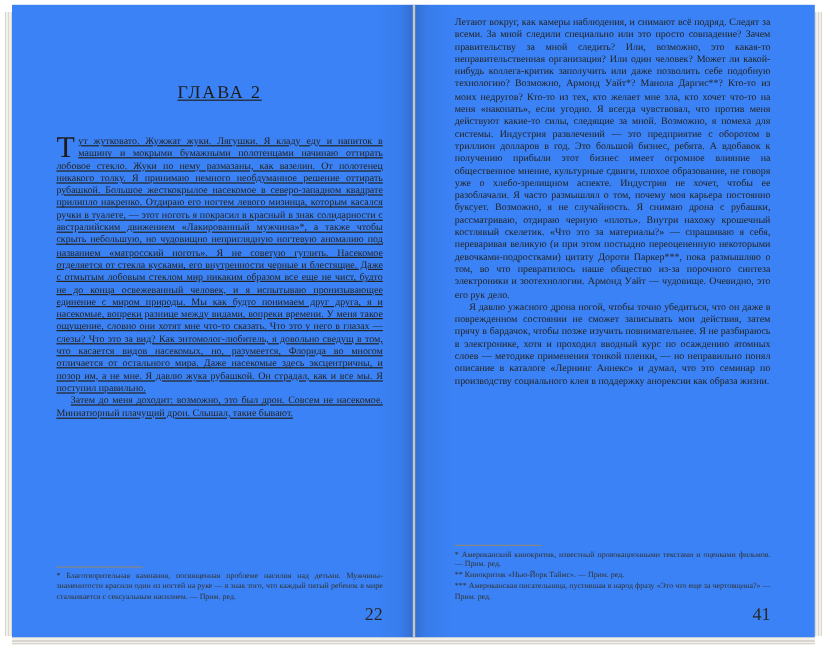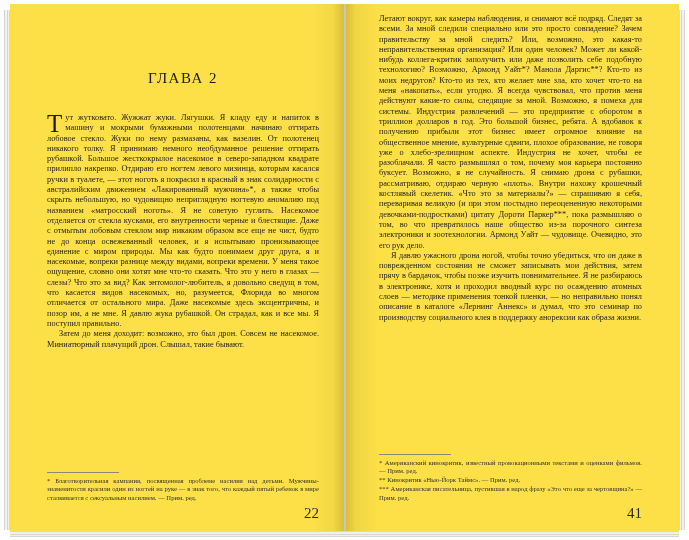--- a/index.html
+++ b/index.html
@@ -23,36 +23,36 @@
   .edge-right {
     position: absolute; right: 4px; top: 10px; bottom: 10px; width: 6px;
     background: repeating-linear-gradient(to left, #d9d6cf 0 1px, #f2f0ea 1px 2.6px);
   }
   .edge-bottom {
     position: absolute; left: 10px; right: 10px; bottom: 3px; height: 6px;
     background: repeating-linear-gradient(to bottom, #d9d6cf 0 1px, #f2f0ea 1px 2.6px);
   }
   .page {
     position: absolute; top: 4px; height: 527px;
-    background: #fde047;
+    background: #3b82f6;
     color: #24231f;
   }
   .page-left  { left: 10px;  width: 335px; box-shadow: inset -1px 0 0 #eceae3; }
   .page-right { left: 345px; width: 334px; box-shadow: inset 1px 0 0 #eceae3; }
   .gutter-shadow {
     position: absolute; left: 312px; width: 66px; top: 4px; height: 527px;
     background: linear-gradient(to right,
       rgba(0,0,0,0) 0%, rgba(0,0,0,0.04) 32%, rgba(0,0,0,0.16) 50%,
       rgba(0,0,0,0.05) 66%, rgba(0,0,0,0) 100%);
     pointer-events: none;
   }
   .content {
     position: absolute; top: 0; bottom: 0;
   }
-  .page-left  .content { left: 37px; right: 26px; }
+  .page-left  .content { left: 37px; right: 26px; text-decoration: underline; }
   .page-right .content { left: 34px; right: 37px; }
 
   .chapter-title {
     margin-top: 66px;
     margin-bottom: 26px;
     text-align: center;
     font-size: 15px;
     letter-spacing: 1.5px;
     color: #1d1c19;
   }

